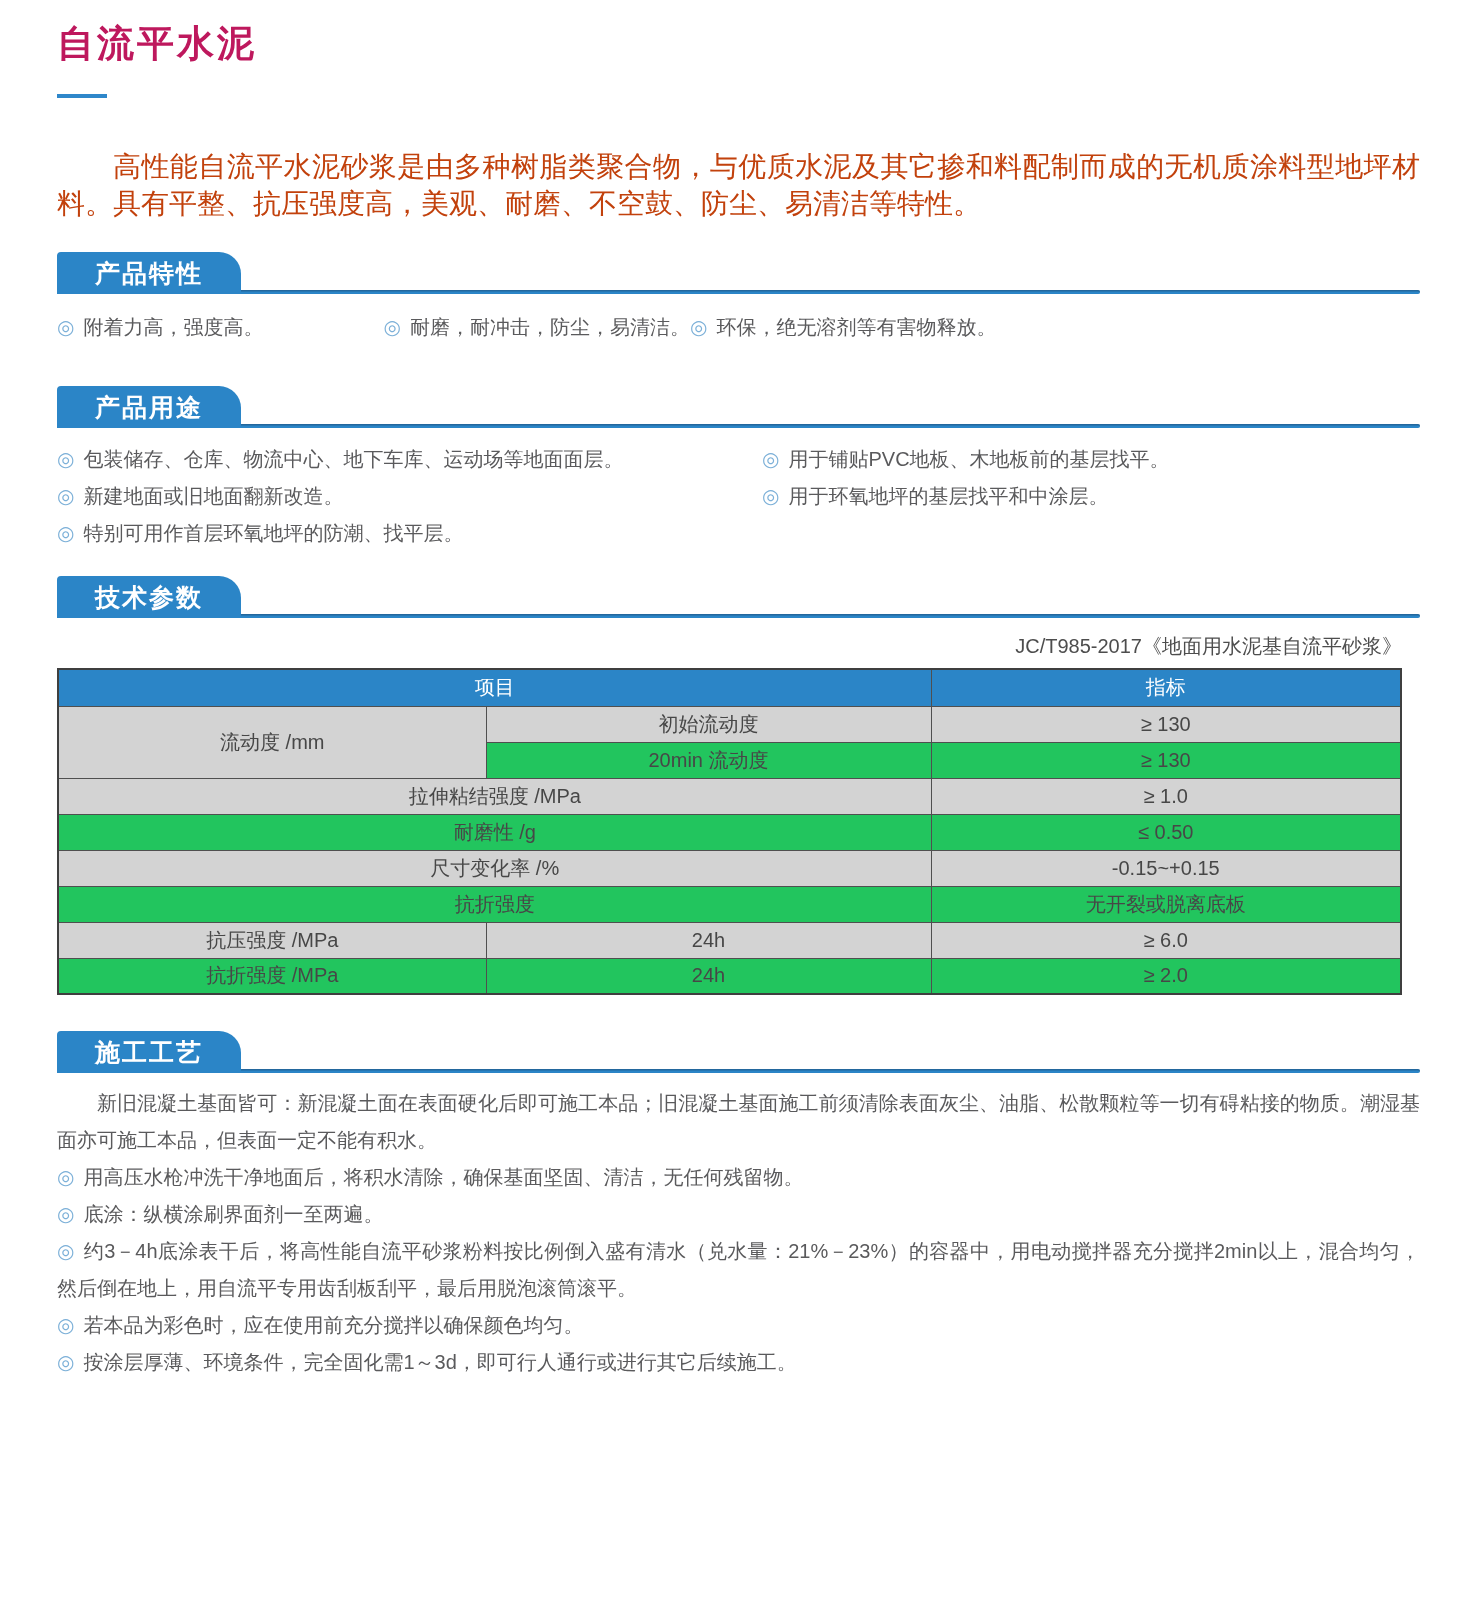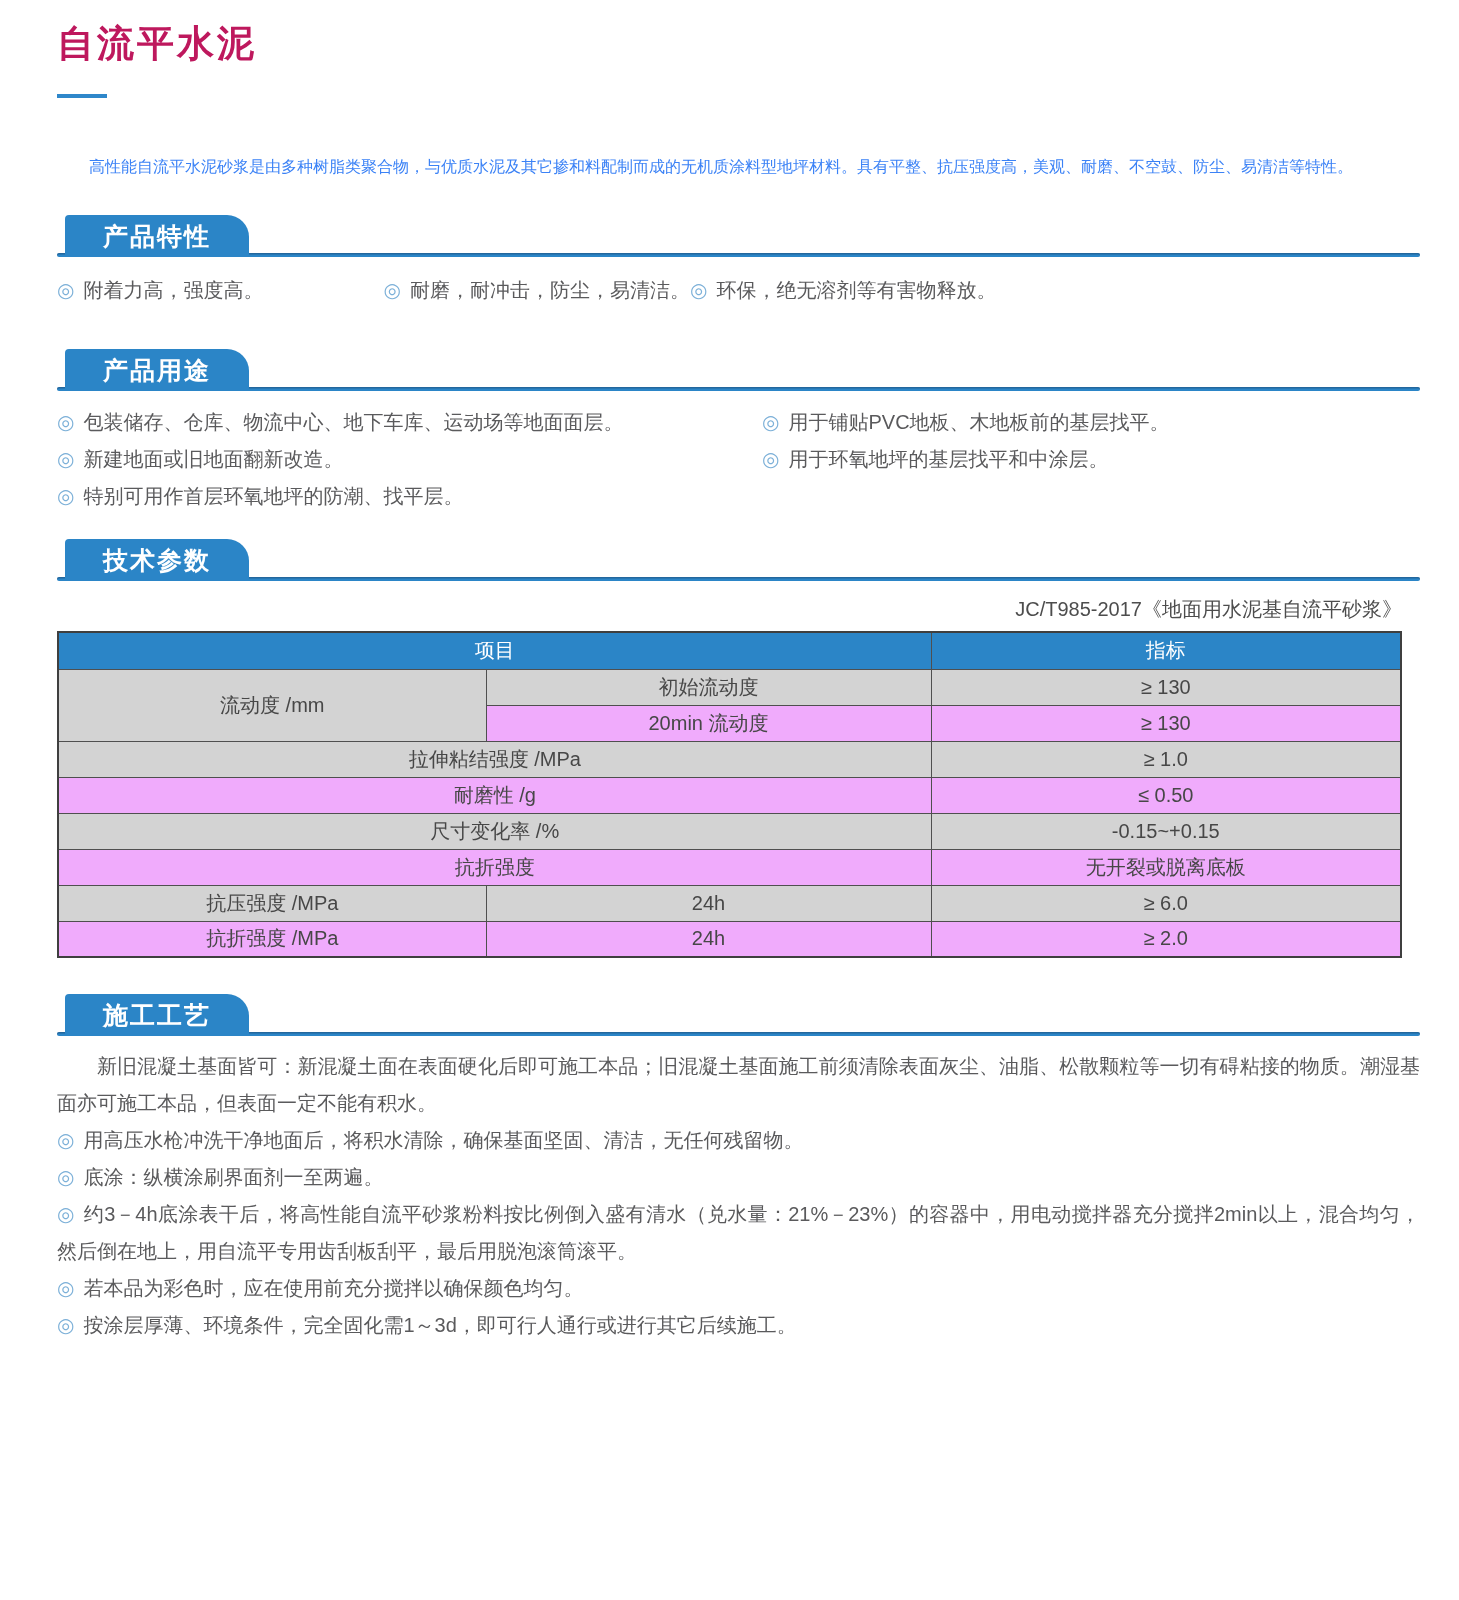--- a/index.html
+++ b/index.html
@@ -15,34 +15,34 @@
     margin-top: 22px;
     font-size: 37px; font-weight: bold; letter-spacing: 3px;
     color: #be185d; line-height: 44px;
   }
   .title-underline {
     width: 50px; height: 4px; background: #2e87ca; margin-top: 28px;
   }
 
   .intro {
     margin-top: 50px;
-    font-size: 16px; line-height: 37px;
+    font-size: 28px; line-height: 37px;
     text-align: justify; text-indent: 2em;
-    color: #3b82f6;
+    color: #c2410c;
   }
 
   
   .section-head { position: relative; height: 42px; }
   .sec-line {
     position: absolute; left: 0; right: 0; bottom: 0;
     height: 4px; background: #2b85c7; border-radius: 2px;
     box-shadow: inset 0 1.5px 0 rgba(20,50,80,.35);
   }
   .sec-tab {
-    position: absolute; left: 8px; bottom: 0; z-index: 1;
+    position: absolute; left: 0; bottom: 0; z-index: 1;
     height: 42px; line-height: 42px; padding: 0 38px;
     background: #2b85c7; color: #ffffff;
     font-size: 25px; font-weight: bold; letter-spacing: 2px;
     border-radius: 4px 22px 0 0;
   }
 
   .bullet-line { font-size: 20px; line-height: 37px; color: #5a5a5c; }
   .dot { color: #7cb0d8; margin-right: 9px; font-size: 20px; }
 
   .sec-features { margin-top: 30px; }
@@ -61,21 +61,21 @@
   }
   table.spec {
     width: 1345px; margin-top: 8px;
     border-collapse: collapse; table-layout: fixed;
     border: 2px solid #3f3f3f;
   }
   table.spec th, table.spec td {
     border: 1px solid #4f4f4f;
     height: 36px; text-align: center; vertical-align: middle;
     font-size: 20px; font-weight: normal; color: #474747;
-    padding: 0 4px; background: #f0abfc;
+    padding: 0 4px; background: #22c55e;
   }
   table.spec thead th {
     background: #2b85c7; color: #ffffff; height: 37px;
   }
   table.spec td.gray { background: #d3d3d3; }
 
   .sec-process { margin-top: 36px; }
   .process-par {
     margin-top: 12px; font-size: 20px; line-height: 37px;
     text-align: justify; text-indent: 2em; color: #5a5a5c;

